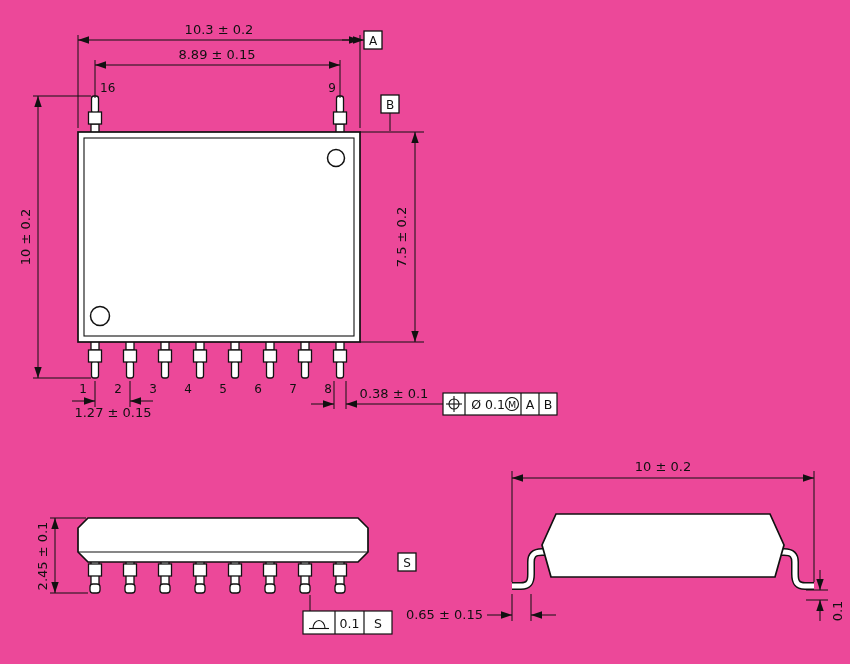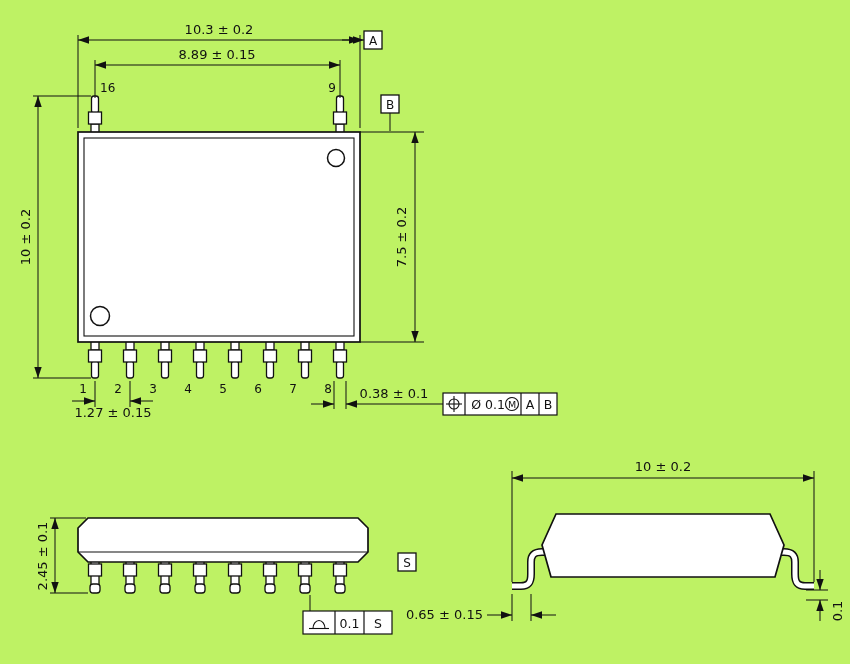--- a/index.html
+++ b/index.html
@@ -1,16 +1,16 @@
 <!DOCTYPE html>
 <html><head>
 <meta charset="utf-8">
 <style>
   html,body{margin:0;padding:0;background:#ffffff;}
-  .canvas{position:relative;width:850px;height:664px;background:#bef264;overflow:hidden;}
+  .canvas{position:relative;width:850px;height:664px;background:#ec4899;overflow:hidden;}
   svg{display:block;}
   svg text{font-family:"DejaVu Sans",sans-serif;fill:#111;stroke:none;}
   .dim{font-size:13px;}
   .pin{font-size:12px;}
   .datum{font-size:12px;}
   .fcftxt{font-size:12.5px;}
   .mmod{font-size:9.5px;}
 </style>
 </head>
 <body>

